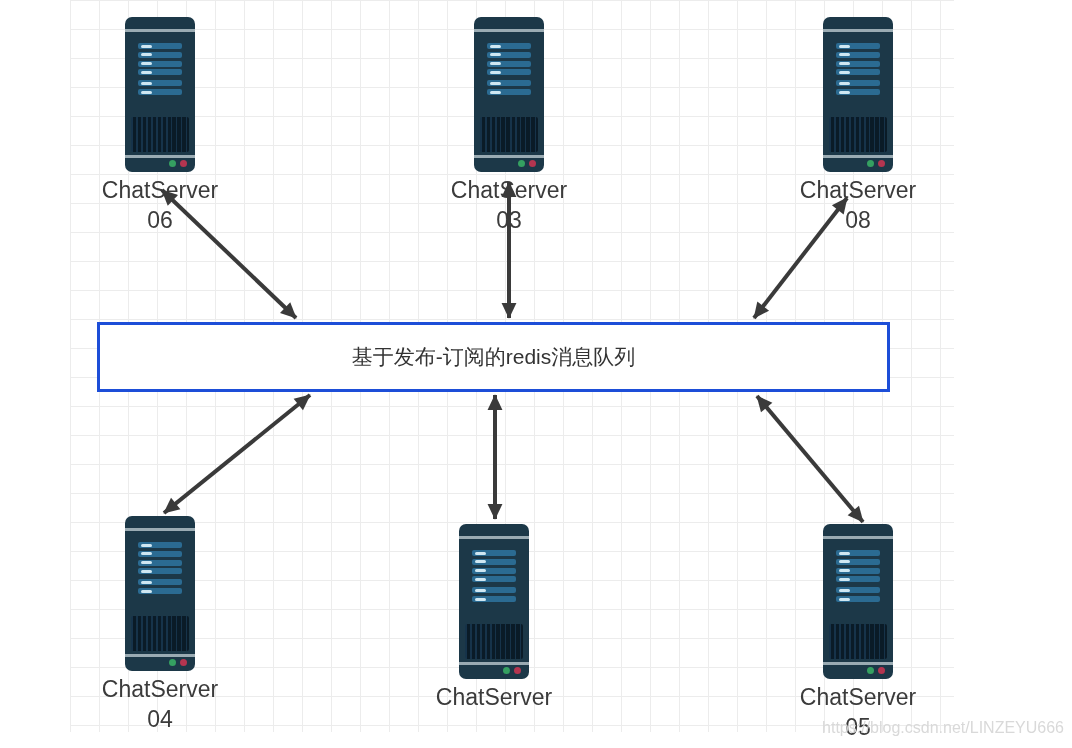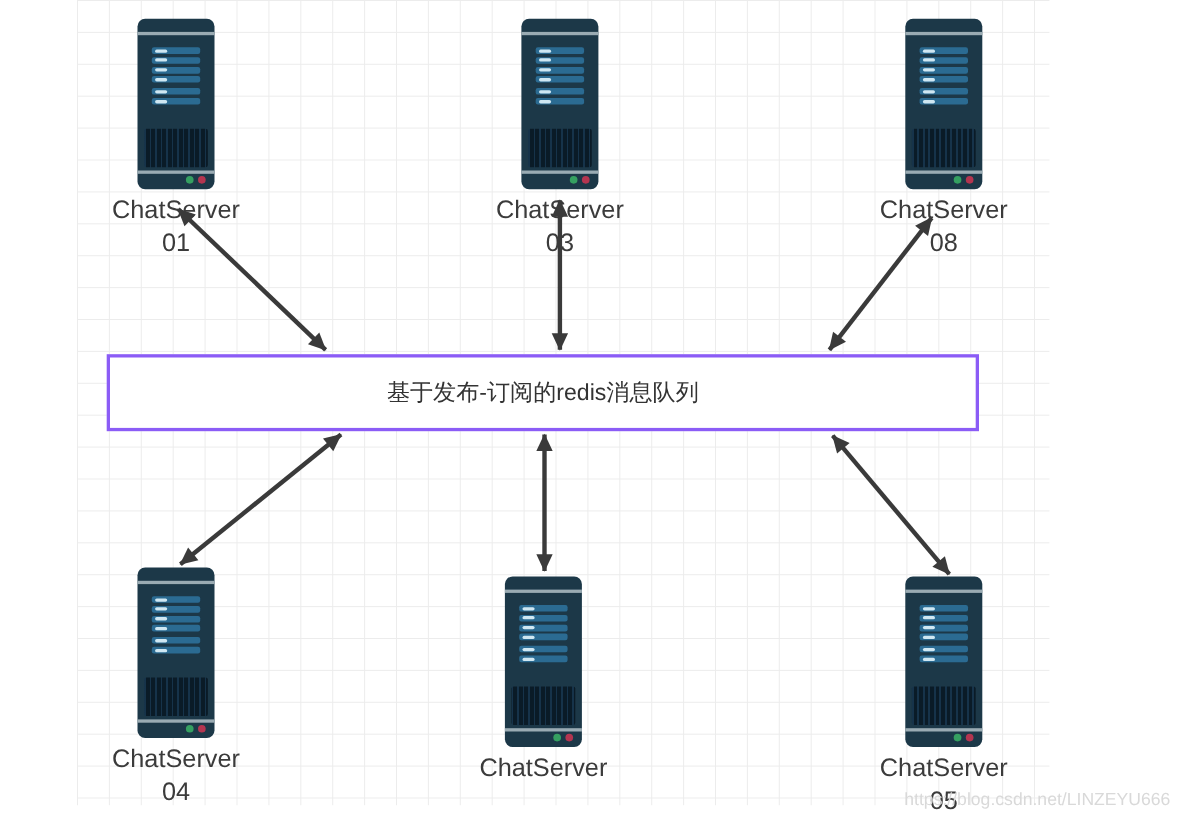--- a/index.html
+++ b/index.html
@@ -46,21 +46,21 @@
     background:repeating-linear-gradient(90deg,#16334a 0 1.5px,#0a1b27 1.5px 5px);
     border-radius:2px;
   }
   .leds{position:absolute;right:8px;bottom:5px;display:flex;gap:4px;}
   .led{width:7px;height:7px;border-radius:50%;display:inline-block;}
   .led.green{background:#35a061;}
   .led.red{background:#b43550;}
   
   .queue-box{
     position:absolute;left:97px;top:322px;width:787px;height:64px;
-    background:#ffffff;border:3px solid #8b5cf6;
+    background:#ffffff;border:3px solid #1d4ed8;
     display:flex;align-items:center;justify-content:center;
   }
   .queue-box span{font-size:21px;color:#333333;white-space:nowrap;}
   
   svg.arrows{position:absolute;left:0;top:0;pointer-events:none;}
   
   .watermark{
     position:absolute;right:8px;bottom:11px;
     font-size:16px;color:#d9d9d9;white-space:nowrap;margin-left:25px;
   }
@@ -82,21 +82,21 @@
         <div class="bar"></div>
     </div>
     <div class="grille"></div>
     <div class="cap-line lower"></div>
     <div class="leds">
       <span class="led green"></span>
       <span class="led red"></span>
     </div>
   </div>
   <div class="label-line first">ChatServer</div>
-  <div class="label-line">01</div>
+  <div class="label-line">06</div>
 </div>
 
 <div class="server-node" style="left:429px;top:17px;">
   <div class="server-icon">
     <div class="cap-line"></div>
     <div class="bars">
       <div class="bar"></div>
         <div class="bar"></div>
         <div class="bar"></div>
         <div class="bar"></div>

